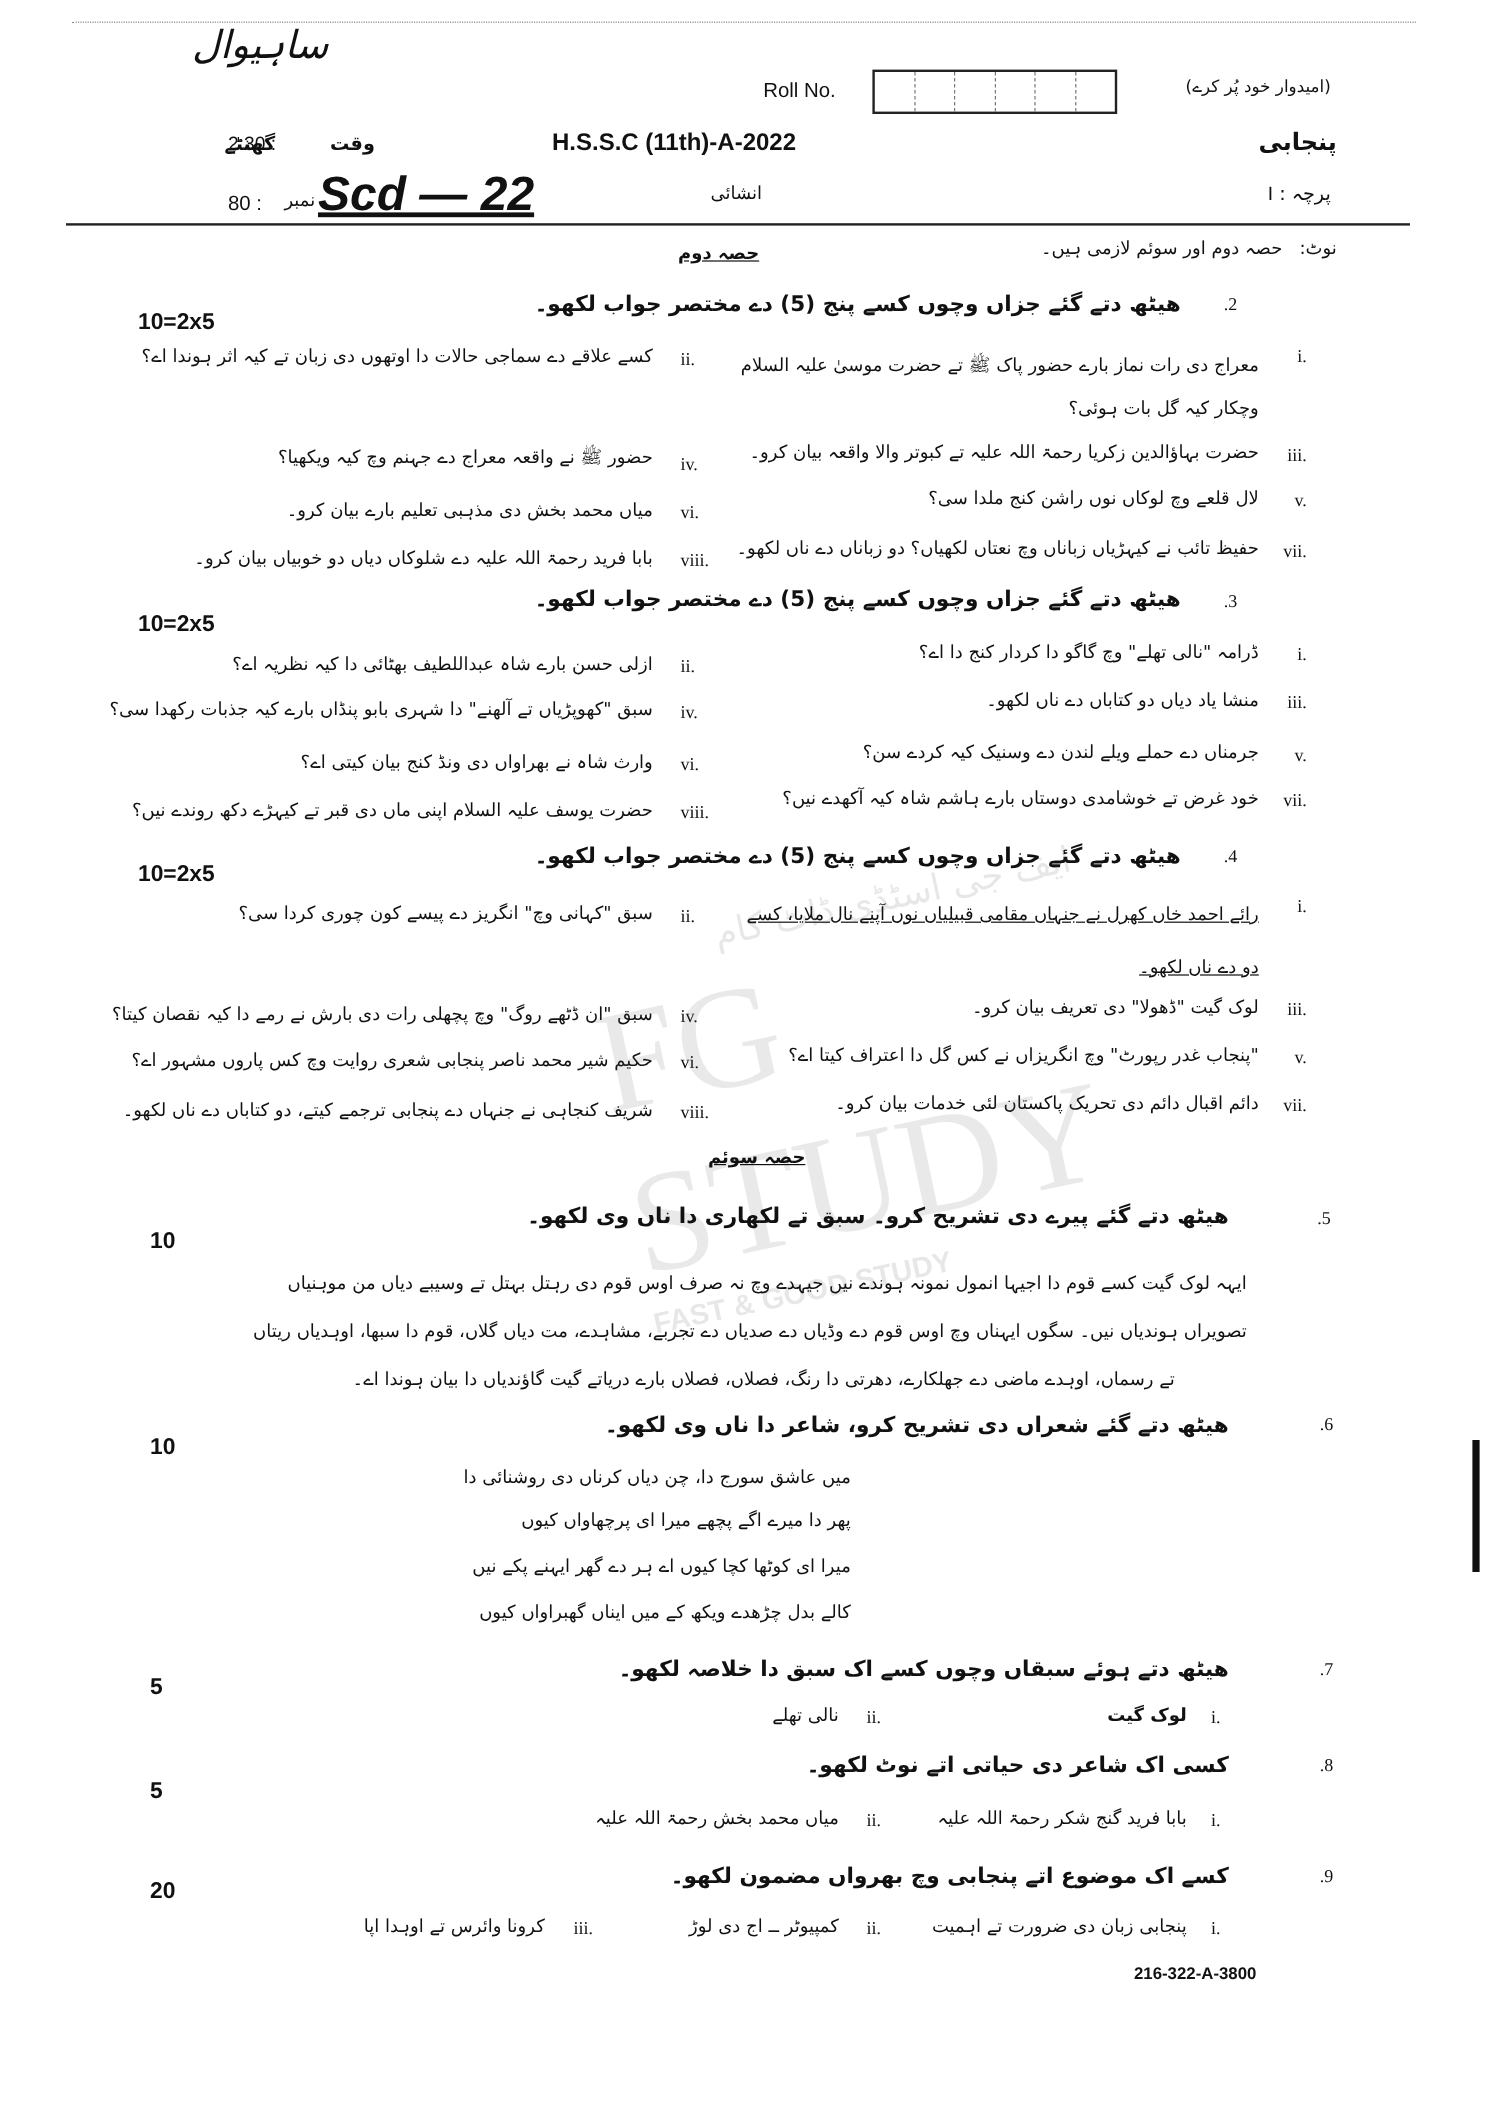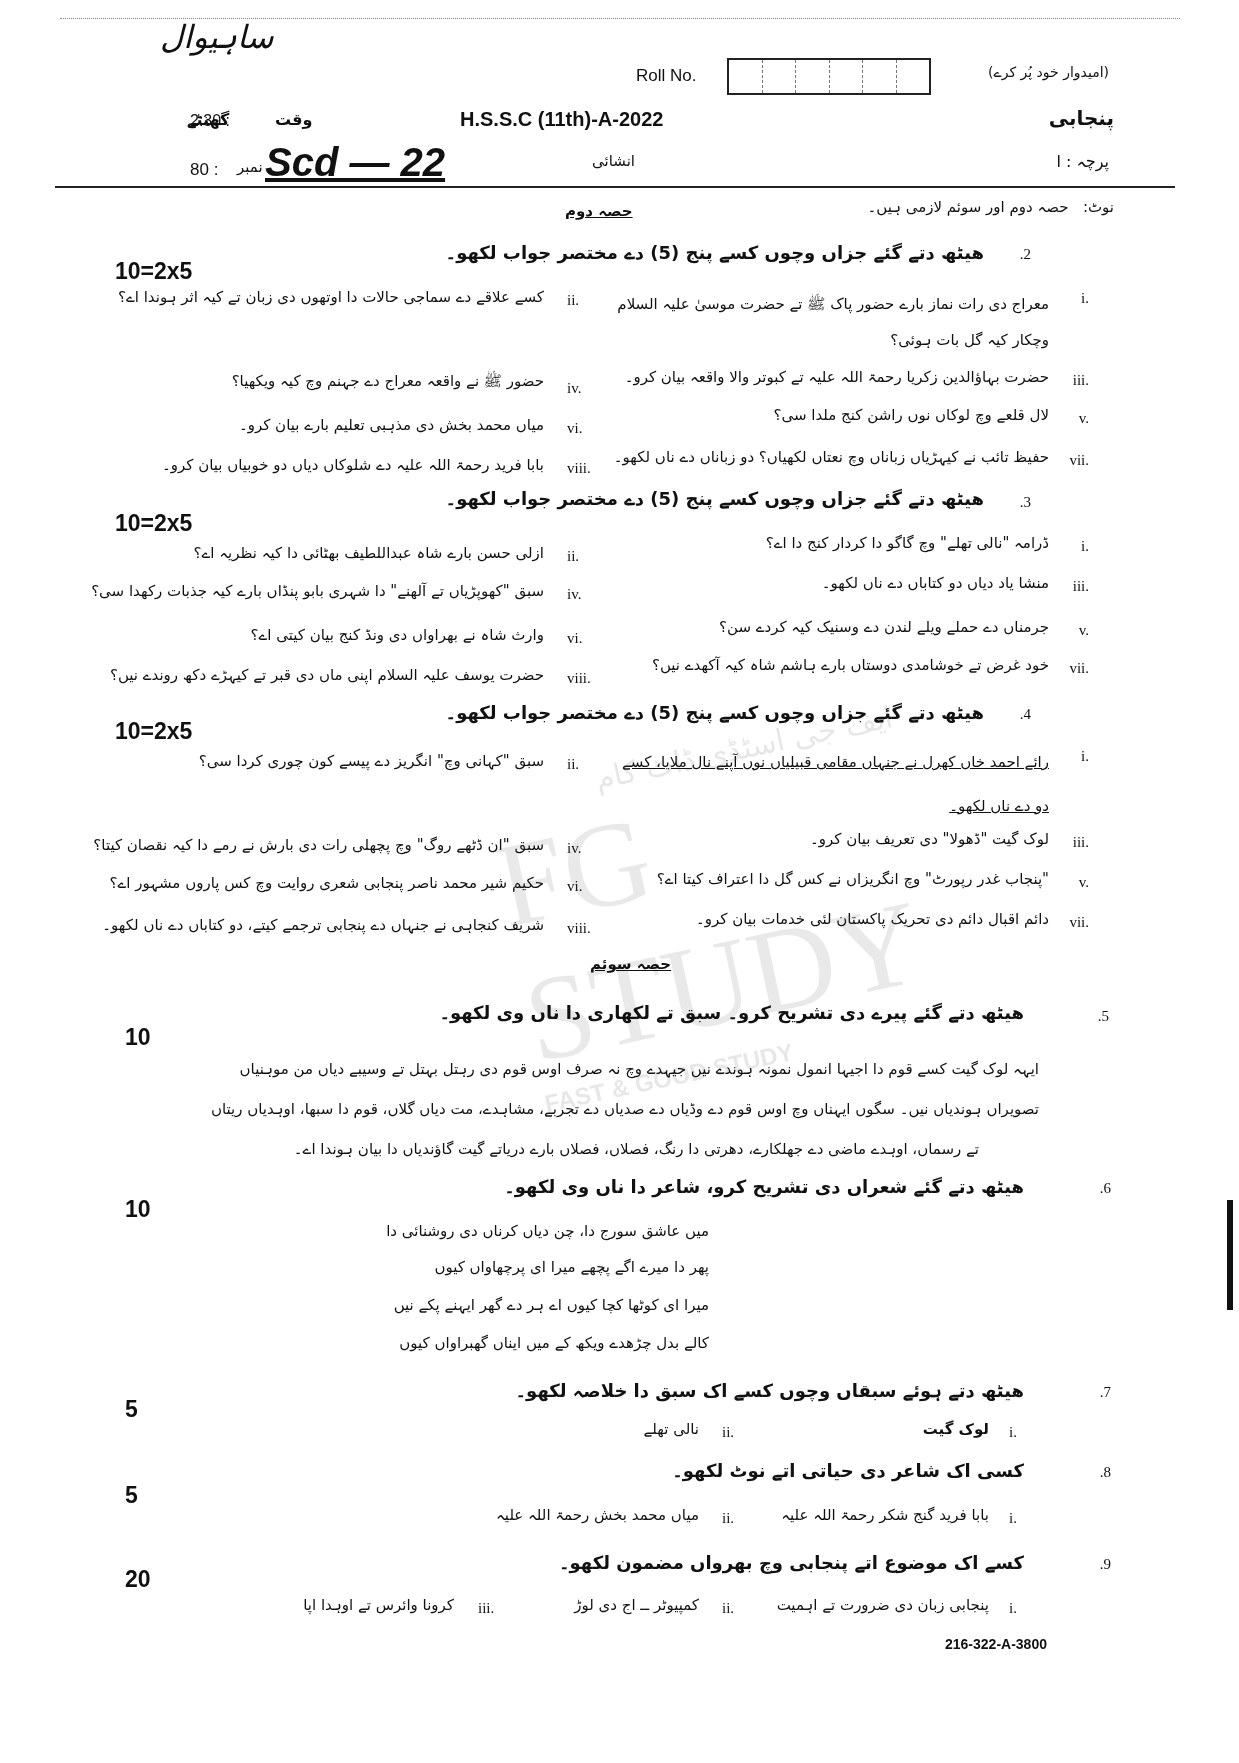--- a/index.html
+++ b/index.html
@@ -4,21 +4,21 @@
 <style>
   html, body { margin:0; padding:0; background:#ffffff; }
   body { width:1239px; height:1763px; position:relative; overflow:hidden; font-family:"DejaVu Sans", sans-serif; color:#111; }
   .abs { position:absolute; }
   .urdu { font-family:"DejaVu Sans", sans-serif; direction:rtl; unicode-bidi:embed; white-space:nowrap; }
   .latin { font-family:"Liberation Sans", sans-serif; }
   .bold { font-weight:bold; }
   .num { font-family:"Liberation Serif", serif; font-size:15px; }
   .q { font-size:15px; }
   .qhead { font-size:18px; font-weight:bold; }
-  .marks { font-family:"Liberation Sans", sans-serif; font-weight:bold; font-size:23px; }
+  .marks { font-family:"Liberation Sans", sans-serif; font-weight:bold; font-size:19px; }
   .topline { position:absolute; left:60px; top:18px; width:1120px; border-top:1px dotted #888; }
   .rule { position:absolute; border-top:2px solid #222; }
   .roll-box { position:absolute; left:727px; top:58px; width:200px; height:33px; border:2px solid #222; display:flex; }
   .roll-cell { flex:1; border-right:1px dashed #777; }
   .roll-cell:last-child { border-right:none; }
   .section-title { text-decoration:underline; font-size:15px; font-weight:bold; }
   .watermark { position:absolute; left:500px; top:740px; width:420px; height:260px; opacity:0.12; transform:rotate(-12deg); pointer-events:none; }
   .wm-big { font-family:"Liberation Serif", serif; font-size:120px; color:#555; }
   .wm-small { font-family:"Liberation Sans", sans-serif; font-weight:bold; font-size:24px; color:#444; }
   .wm-urdu { font-size:30px; color:#444; direction:rtl; }

